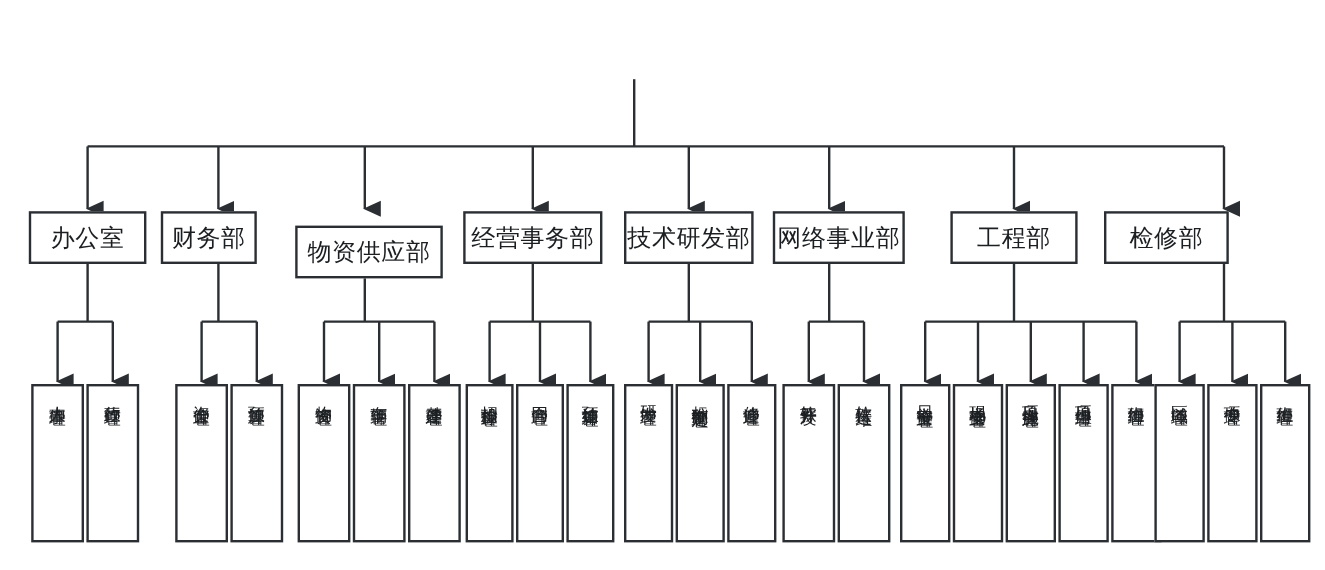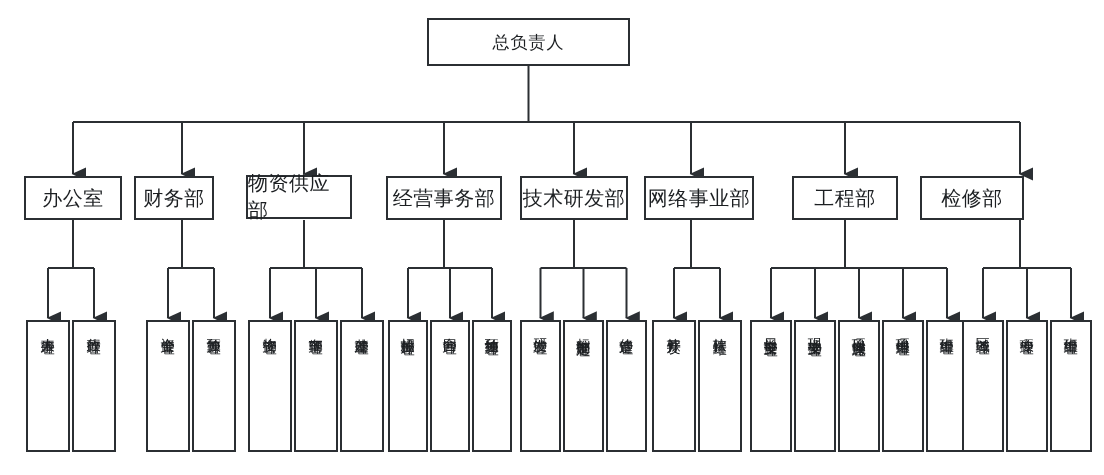--- a/index.html
+++ b/index.html
@@ -115,32 +115,29 @@
         <path d="M 845 220 L 845 268"></path>
         <path d="M 771 268 L 947 268"></path>
         <path d="M 983 268 L 983 318" marker-end="url(#arrow)"></path>
         <path d="M 1027 268 L 1027 318" marker-end="url(#arrow)"></path>
         <path d="M 1071 268 L 1071 318" marker-end="url(#arrow)"></path>
         <path d="M 1020 220 L 1020 268"></path>
         <path d="M 983 268 L 1071 268"></path>
       </g>
   </svg>
 
-  <div class="node root" style="left: 427px; top: 18px; width: 203px; height: 48px;">
-    <span>总负责人</span>
-  </div>
 
   <div id="dept-layer">
       <div class="node dept" style="left: 24px; top: 176px; width: 98px; height: 44px;">
         <span>办公室</span>
       </div>
       <div class="node dept" style="left: 134px; top: 176px; width: 80px; height: 44px;">
         <span>财务部</span>
       </div>
-      <div class="node dept" style="left: 246px; top: 175px; width: 106px; height: 44px;">
+      <div class="node dept" style="left: 246px; top: 188px; width: 123px; height: 44px;">
         <span>物资供应部</span>
       </div>
       <div class="node dept" style="left: 386px; top: 176px; width: 116px; height: 44px;">
         <span>经营事务部</span>
       </div>
       <div class="node dept" style="left: 520px; top: 176px; width: 108px; height: 44px;">
         <span>技术研发部</span>
       </div>
       <div class="node dept" style="left: 644px; top: 176px; width: 110px; height: 44px;">
         <span>网络事业部</span>

